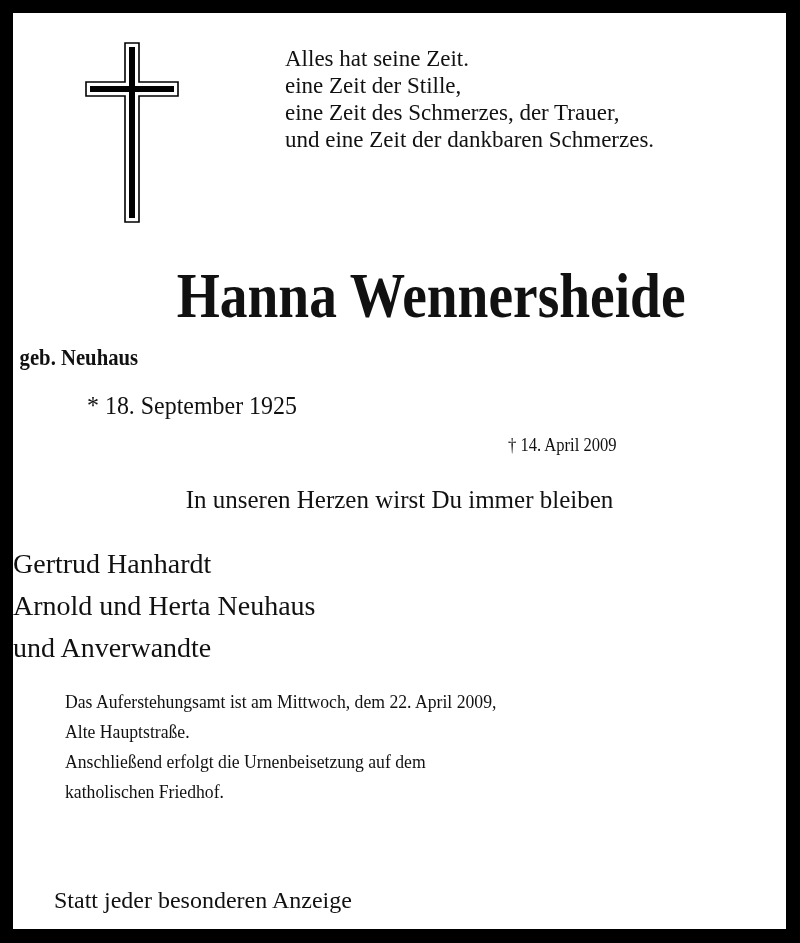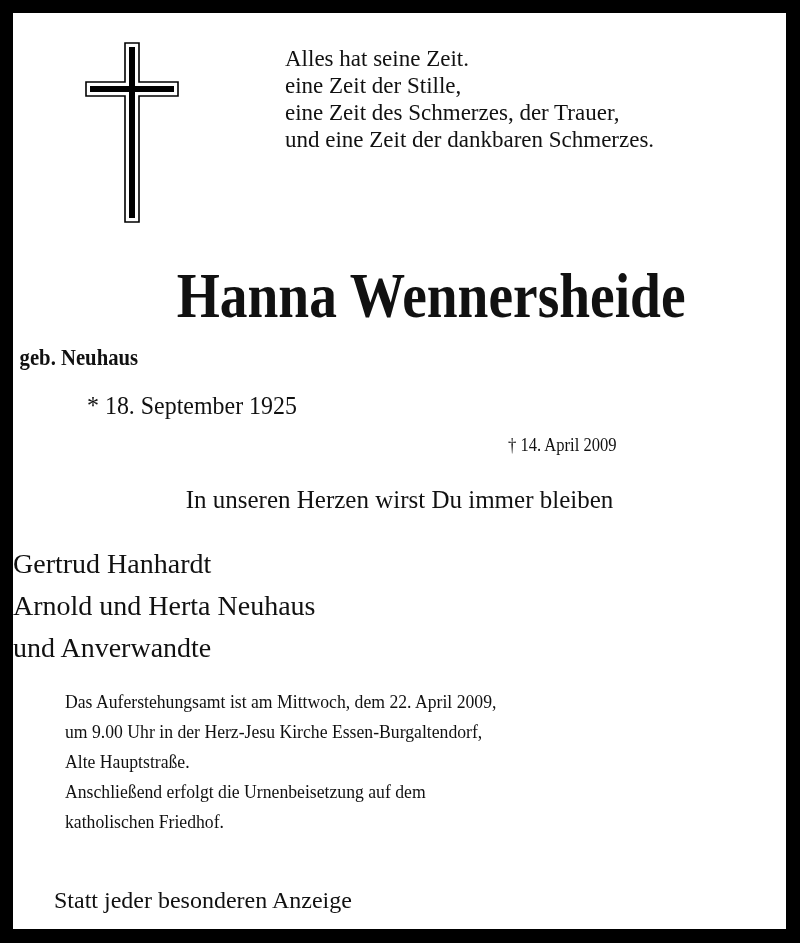--- a/index.html
+++ b/index.html
@@ -59,20 +59,19 @@
   <div class="abs motto">In unseren Herzen wirst Du immer bleiben</div>
 
   <div class="abs mourners">
     <div>Gertrud Hanhardt</div>
     <div>Arnold und Herta Neuhaus</div>
     <div>und Anverwandte</div>
   </div>
 
   <div class="abs service">
     <div><span>Das Auferstehungsamt ist am Mittwoch, dem 22. April 2009,</span></div>
-    <div><span>um 9.00 Uhr in der Herz-Jesu Kirche Essen-Burgaltendorf,</span></div>
     <div><span>Alte Hauptstraße.</span></div>
     <div><span>Anschließend erfolgt die Urnenbeisetzung auf dem</span></div>
     <div><span>katholischen Friedhof.</span></div>
   </div>
 
   <div class="abs footer">Statt jeder besonderen Anzeige</div>
 </div>
 
 </body></html>

